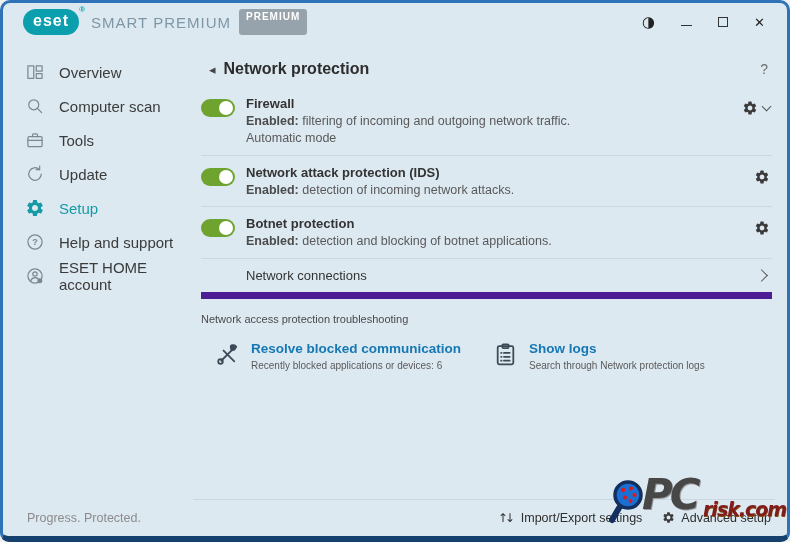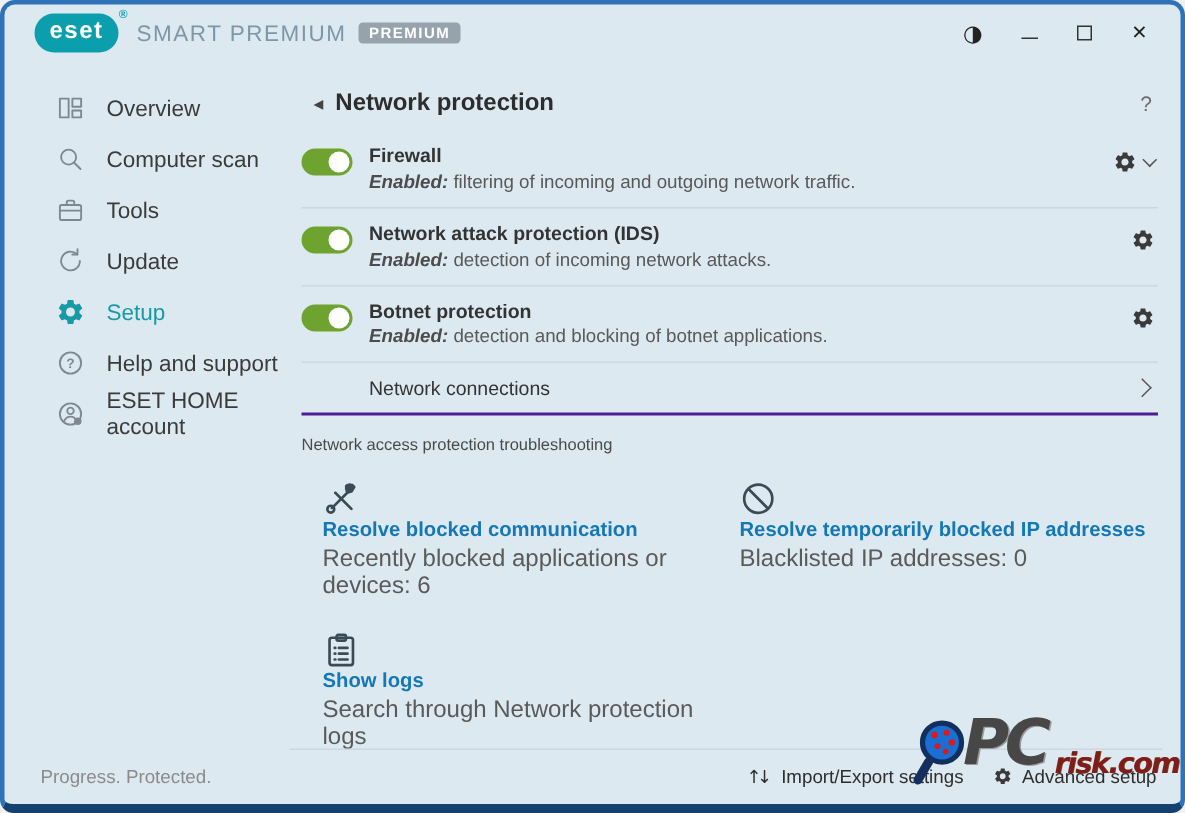--- a/index.html
+++ b/index.html
@@ -16,67 +16,67 @@
   
   .topbar { height:38px; flex:0 0 auto; display:flex; align-items:center; padding:0 22px 0 20px; }
   .logo-pill {
     background:#0b9fae; color:#fff; border-radius:13px; padding:2px 10px 4px 10px;
     font-weight:bold; font-size:16px; letter-spacing:1px; line-height:1.2; position:relative;
   }
   .logo-reg { position:absolute; top:-4px; right:-7px; font-size:8px; color:#0b9fae; }
   .product-name { margin-left:12px; font-size:15px; letter-spacing:1px; color:#7e97a7; font-weight:400; }
   .tier-badge {
     margin-left:8px; background:#97a3ac; color:#fff; font-size:10px; font-weight:bold;
-    letter-spacing:1px; border-radius:3px; padding:2px 7px 1px;
+    letter-spacing:1px; border-radius:3px; padding:2px 7px 13px;
   }
   .win-controls { margin-left:auto; display:flex; align-items:center; gap:26px; }
   .wc { font-family:"DejaVu Sans",sans-serif; color:#222; cursor:default; display:flex; align-items:center; justify-content:center; height:16px; }
   .wc-contrast { font-size:15px; }
   .wc-min { width:11px; height:1px; background:#333; margin-top:6px; }
   .wc-max { width:10px; height:10px; border:1px solid #333; }
   .wc-close { font-size:13px; }
 
   
   .main { flex:1 1 auto; display:flex; min-height:0; }
-  .sidebar { width:190px; flex:0 0 auto; padding-top:14px;padding-left:12px; }
+  .sidebar { width:190px; flex:0 0 auto; padding-top:14px; }
   .side-item { height:34px; display:flex; align-items:center; padding-left:22px; cursor:pointer; }
   .side-item .s-icon { width:20px; height:20px; margin-right:14px; flex:0 0 auto; }
   .side-item .s-label { font-size:15px; color:#3b3b3b; }
   .side-item.active .s-label { color:#169aa6; }
 
   .content { flex:1 1 auto; padding:0 15px 0 8px; position:relative; }
   .page-header { display:flex; align-items:center; margin:14px 0 4px 0; height:28px; }
   .back-arrow { font-family:"DejaVu Sans",sans-serif; font-size:13px; color:#444; margin:0 8px 0 8px; cursor:pointer; }
   .page-title { font-size:16px; font-weight:bold; color:#2d2d2d; }
   .page-help { margin-left:auto; margin-right:4px; color:#6d6d6d; font-size:14px; cursor:pointer; }
 
   .module-row { display:flex; align-items:flex-start; padding:9px 0 8px 0; border-bottom:1px solid #cbd8e2; }
   .module-row:first-child { border-top:none; }
   .toggle { width:34px; height:18px; border-radius:9px; background:#6fa32f; position:relative; margin:3px 11px 0 0; flex:0 0 auto; cursor:pointer; }
   .toggle .knob { position:absolute; top:2px; right:2px; width:14px; height:14px; border-radius:50%; background:#fff; }
   .mod-text { flex:1 1 auto; }
   .mod-title { font-size:13px; font-weight:bold; color:#333; line-height:1.3; }
   .mod-desc { font-size:12.5px; color:#595959; line-height:1.35; }
-  .mod-desc b { color:#4c4c4c;font-style:italic; }
+  .mod-desc b { color:#4c4c4c; }
   .mod-note { font-size:12.5px; color:#595959; line-height:1.35; }
   .mod-action { display:flex; align-items:center; margin-top:4px; margin-right:2px; cursor:pointer; }
   .gear-svg { display:block; }
   .chev-down { width:7px; height:7px; border-right:1.5px solid #555; border-bottom:1.5px solid #555; transform:rotate(45deg); margin:-3px 0 0 5px; }
 
-  .link-row { display:flex; align-items:center; padding:9px 0; border-bottom:2px solid #4c1d95; cursor:pointer;gap:27px; }
+  .link-row { display:flex; align-items:center; padding:9px 0; border-bottom:7px solid #4c1d95; cursor:pointer;gap:27px; }
   .link-row-label { margin-left:45px; font-size:13px; color:#333; }
   .chev-right { margin-left:auto; margin-right:6px; width:9px; height:9px; border-top:1.5px solid #555; border-right:1.5px solid #555; transform:rotate(45deg); }
 
   .section-title { margin:14px 0 16px 0; font-size:11px; color:#4a4a4a; }
 
   .trouble-grid { display:grid; grid-template-columns:278px 1fr; row-gap:20px; padding-left:14px; }
-  .trouble-item { display:flex; align-items:flex-start; cursor:pointer;flex-direction:column; }
+  .trouble-item { display:flex; align-items:flex-start; cursor:pointer; }
   .t-icon { width:25px; height:25px; flex:0 0 auto; margin-right:11px; margin-top:1px; }
   .t-title { font-size:13.5px; font-weight:bold; color:#1578b5; line-height:1.25; }
-  .t-sub { font-size:16px; color:#5a5a5a; margin-top:2px; }
+  .t-sub { font-size:10px; color:#5a5a5a; margin-top:2px; }
 
   
   .footer { flex:0 0 auto; height:37px; position:relative; display:flex; align-items:center; padding:0 16px 0 24px; }
   .footer-sep { position:absolute; top:0; left:190px; right:12px; height:1px; background:#cbd8e2; }
   .status-text { font-size:12.5px; color:#8b8b8b; }
   .footer-actions { margin-left:auto; display:flex; align-items:center; gap:20px; }
   .f-action { display:flex; align-items:center; gap:6px; font-size:12.5px; color:#2e2e2e; cursor:pointer; }
   .updown { font-family:"DejaVu Sans",sans-serif; font-size:12px; letter-spacing:-3px; color:#2e2e2e; padding-right:3px; }
 
   
@@ -184,20 +184,21 @@
         <span class="page-help">?</span>
       </div>
 
       <div class="module-row">
         <div class="toggle">
             <div class="knob"></div>
           </div>
         <div class="mod-text">
           <div class="mod-title">Firewall</div>
           <div class="mod-desc"><b>Enabled:</b><span> filtering of incoming and outgoing network traffic.</span></div>
+          <div class="mod-note">Automatic mode</div>
         </div>
         <div class="mod-action">
           <svg class="gear-svg" width="16" height="16" viewBox="0 0 24 24">
             <path fill="#3a3a3a" fill-rule="evenodd" d="M19.14 12.94c.04-.3.06-.61.06-.94 0-.32-.02-.64-.07-.94l2.03-1.58a.49.49 0 0 0 .12-.61l-1.92-3.32a.49.49 0 0 0-.59-.22l-2.39.96c-.5-.38-1.03-.7-1.62-.94l-.36-2.54a.48.48 0 0 0-.48-.41h-3.84c-.24 0-.43.17-.47.41l-.36 2.54c-.59.24-1.13.57-1.62.94l-2.39-.96a.49.49 0 0 0-.59.22L2.74 8.87c-.12.21-.08.47.12.61l2.03 1.58c-.05.3-.09.63-.09.94s.02.64.07.94l-2.03 1.58a.49.49 0 0 0-.12.61l1.92 3.32c.12.22.37.29.59.22l2.39-.96c.5.38 1.03.7 1.62.94l.36 2.54c.05.24.24.41.48.41h3.84c.24 0 .44-.17.47-.41l.36-2.54c.59-.24 1.13-.56 1.62-.94l2.39.96c.22.08.47 0 .59-.22l1.92-3.32a.49.49 0 0 0-.12-.61l-2.01-1.58zM12 15.6A3.6 3.6 0 0 1 8.4 12c0-1.98 1.62-3.6 3.6-3.6s3.6 1.62 3.6 3.6-1.62 3.6-3.6 3.6z"></path>
           </svg>
           <span class="chev-down"></span>
         </div>
       </div>
 
       <div class="module-row">
@@ -246,30 +247,20 @@
             <path class="t-stroke" d="M16 8 6 18"></path>
             <circle class="t-stroke" cx="5.3" cy="18.7" r="2.2"></circle>
             <path class="t-stroke" d="M16 8l2.5-.6 1.8-2.9-1.3-1.3-2.9 1.8L15.5 7z"></path>
           </svg>
           <div>
             <div class="t-title">Resolve blocked communication</div>
             <div class="t-sub">Recently blocked applications or devices: 6</div>
           </div>
         </div>
 
-        <div class="trouble-item">
-          <svg class="t-icon" viewBox="0 0 24 24">
-            <circle class="t-stroke" cx="12" cy="12" r="9"></circle>
-            <line class="t-stroke" x1="5.8" y1="5.8" x2="18.2" y2="18.2"></line>
-          </svg>
-          <div>
-            <div class="t-title">Resolve temporarily blocked IP addresses</div>
-            <div class="t-sub">Blacklisted IP addresses: 0</div>
-          </div>
-        </div>
 
         <div class="trouble-item">
           <svg class="t-icon" viewBox="0 0 24 24">
             <rect class="t-stroke" x="4.5" y="4" width="15" height="17.5" rx="1.5"></rect>
             <rect class="t-stroke" x="9" y="2.2" width="6" height="3.6" rx="1"></rect>
             <line class="t-stroke" x1="10.5" y1="10.5" x2="16" y2="10.5"></line>
             <line class="t-stroke" x1="10.5" y1="14.2" x2="16" y2="14.2"></line>
             <line class="t-stroke" x1="10.5" y1="17.9" x2="16" y2="17.9"></line>
             <line class="t-stroke" x1="7.8" y1="10.5" x2="8.2" y2="10.5"></line>
             <line class="t-stroke" x1="7.8" y1="14.2" x2="8.2" y2="14.2"></line>

